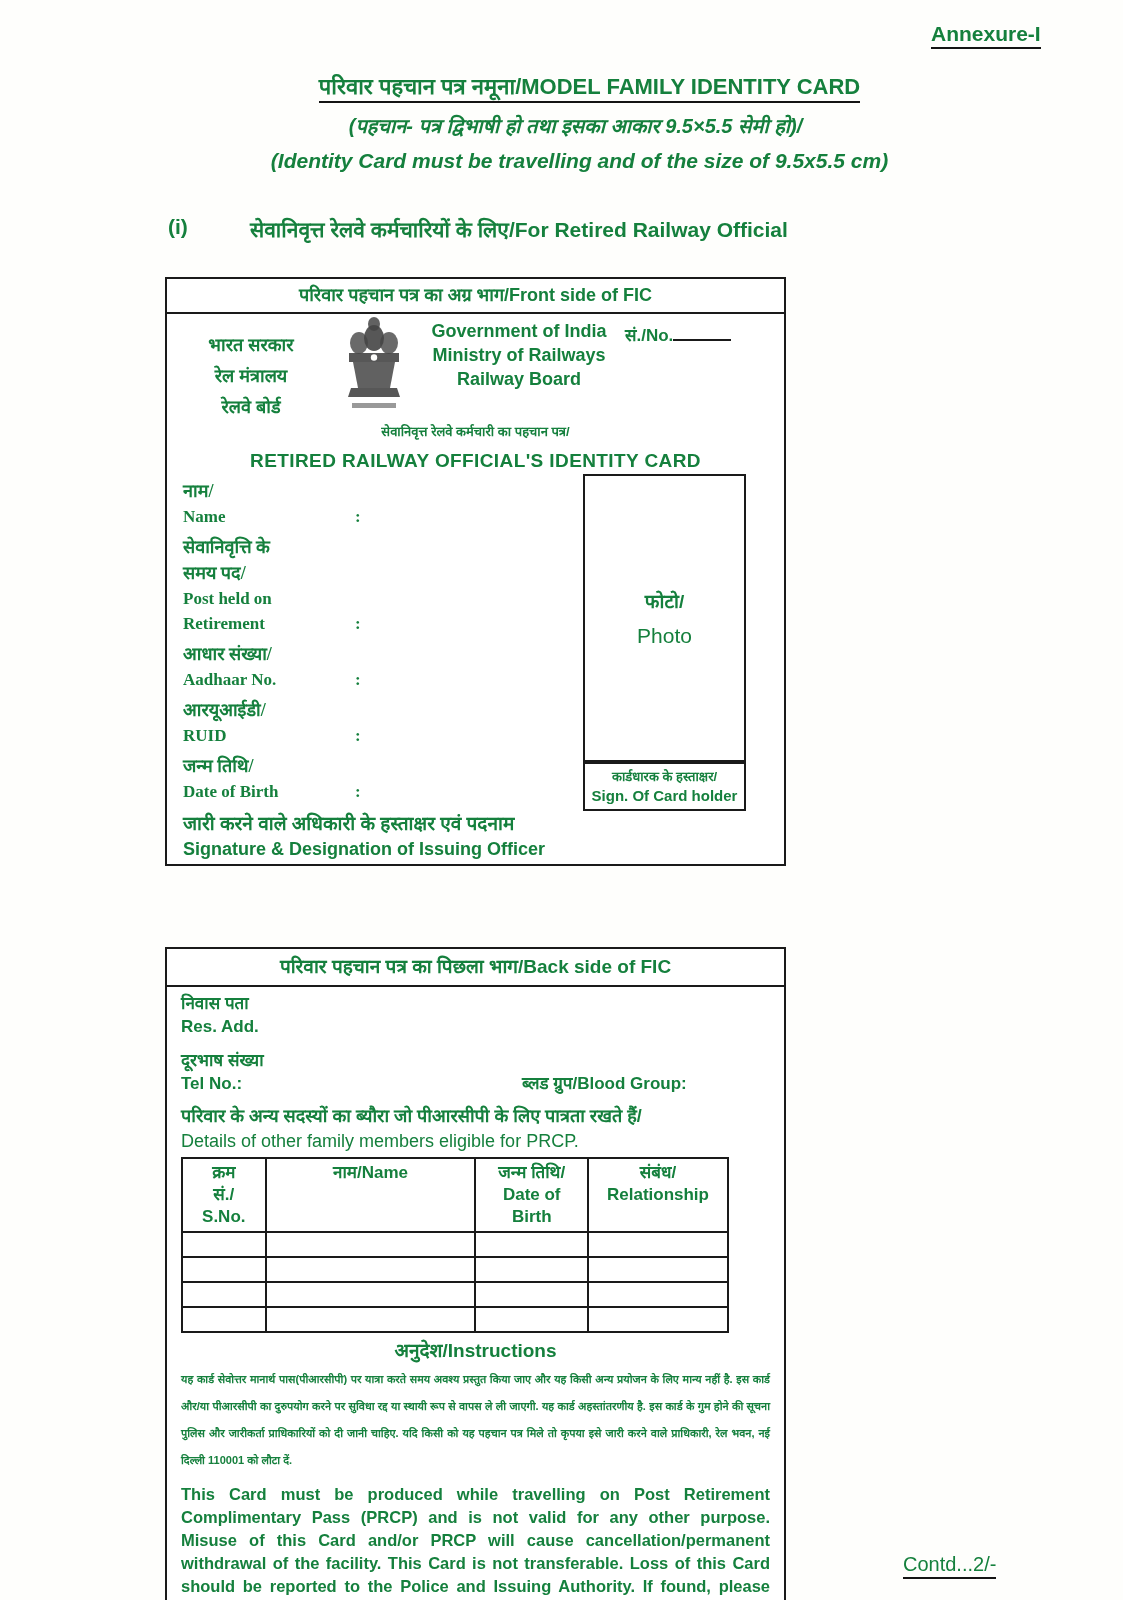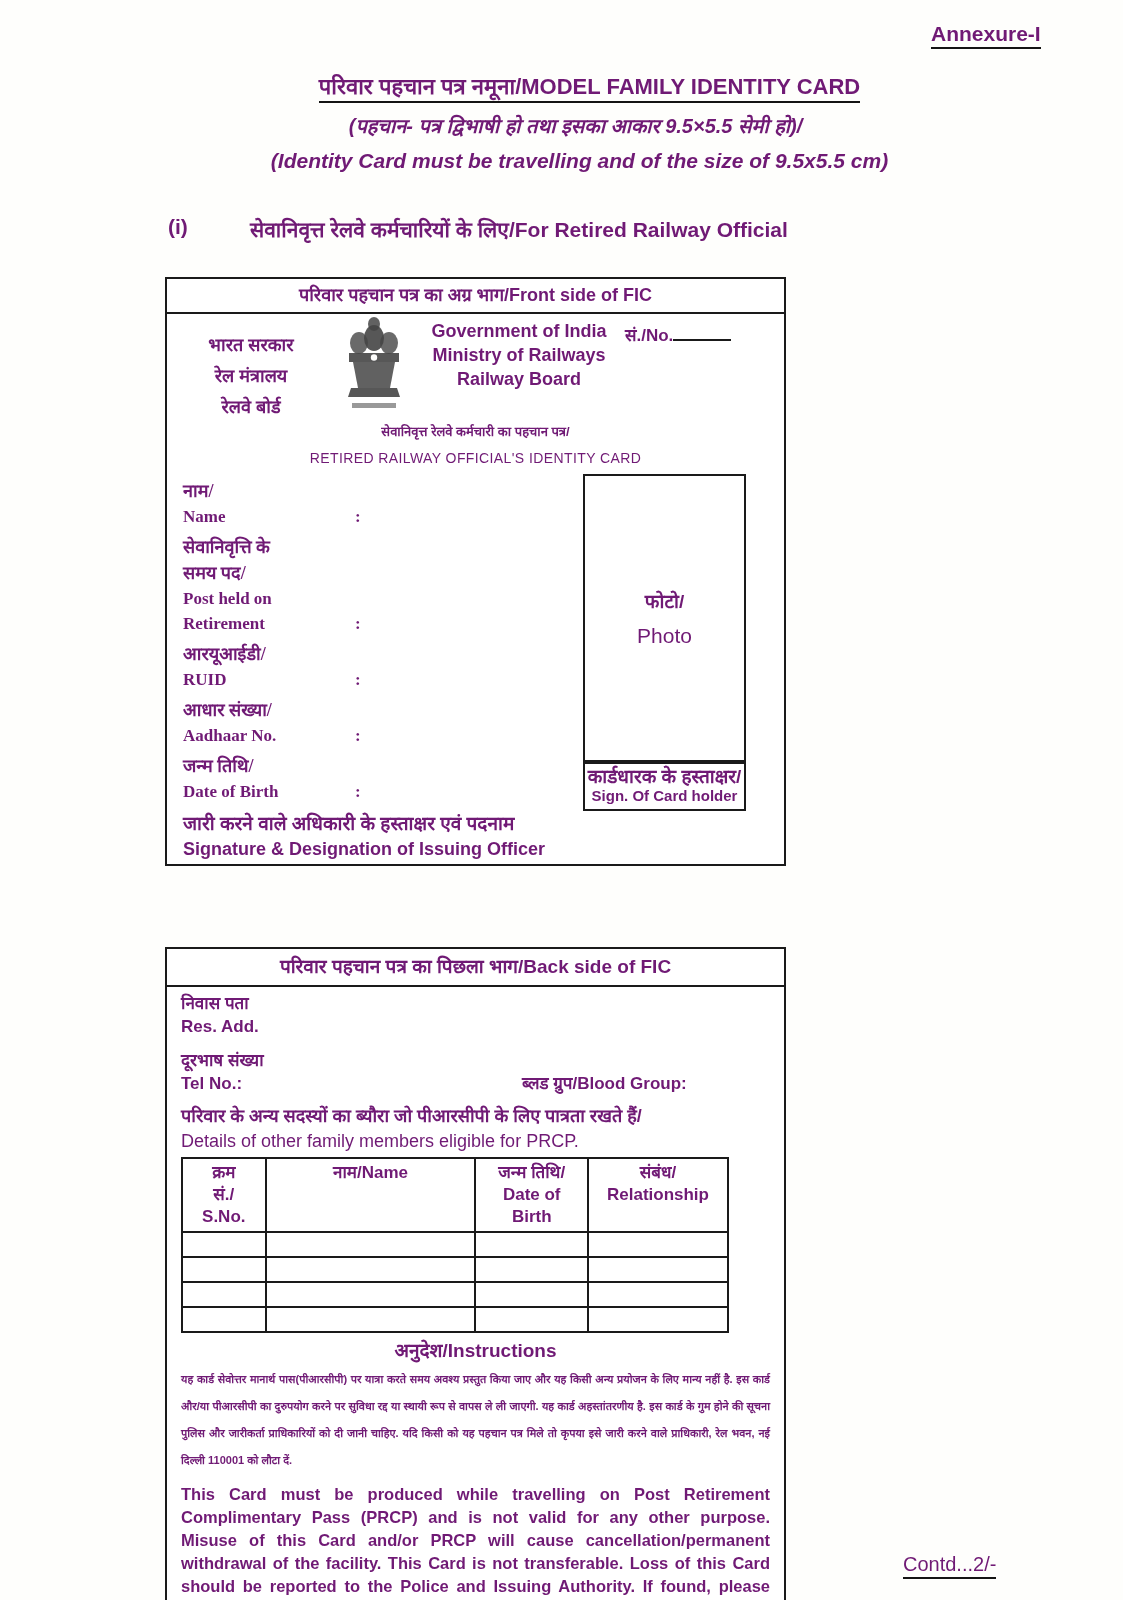--- a/index.html
+++ b/index.html
@@ -2,21 +2,21 @@
 <html><head>
 <meta charset="utf-8">
 <style>
   html,body{margin:0;padding:0;background:#e8e8e4;}
   .page{
     position:relative;
     width:1123px;height:1600px;
     margin:0 auto;
     background:#fefefc;
     font-family:"Liberation Sans",sans-serif;
-    color:#701a75;
+    color:#15803d;
     overflow:hidden;
   }
   
   .annexure{
     position:absolute;top:22px;left:931px;
     font-size:21px;font-weight:bold;
     border-bottom:2px solid #141414;padding-bottom:1px;
   }
   .doc-title{
     position:absolute;top:70px;left:0;width:100%;
@@ -65,39 +65,39 @@
     text-align:center;font-size:18px;font-weight:bold;line-height:24px;
   }
   .serial{position:absolute;left:458px;top:9px;font-size:17px;font-weight:bold;}
   .serial .blank{
     display:inline-block;width:58px;height:15px;
     border-bottom:2px solid #1a1a1a;
   }
   .ftitle-hi{position:absolute;top:108px;left:0;width:100%;text-align:center;
     font-size:13px;font-weight:bold;}
   .ftitle-en{position:absolute;top:136px;left:0;width:100%;text-align:center;
-    font-size:14px;font-weight:normal;letter-spacing:.4px;}
+    font-size:19px;font-weight:bold;letter-spacing:.4px;}
   .fields{position:absolute;left:16px;top:164px;width:398px;}
   .fg{margin-bottom:5px;font-family:Liberation Serif, serif;}
   .f-hi{font-size:18px;font-weight:bold;line-height:26px;}
   .f-en{font-size:17px;font-weight:bold;line-height:25px;}
   .f-lab{display:inline-block;width:172px;}
   .photo-box{
     position:absolute;left:416px;top:160px;width:163px;height:288px;
     border:2px solid #1a1a1a;box-sizing:border-box;
     display:flex;flex-direction:column;align-items:center;justify-content:center;gap:10px;
   }
   .photo-hi{font-size:19px;font-weight:bold;}
   .photo-en{font-size:21px;}
   .sign-box{
     position:absolute;left:416px;top:448px;width:163px;height:49px;
     border:2px solid #1a1a1a;box-sizing:border-box;
     text-align:center;padding-top:3px;
   }
-  .sign-hi{font-size:19px;font-weight:bold;line-height:19px;}
+  .sign-hi{font-size:13px;font-weight:bold;line-height:19px;}
   .sign-en{font-size:15px;font-weight:bold;line-height:20px;}
   .issuer{position:absolute;left:16px;top:496px;}
   .issuer-hi{font-size:19px;font-weight:bold;line-height:27px;}
   .issuer-en{font-size:18px;font-weight:bold;line-height:25px;}
   
   .back{top:947px;min-height:613px;box-sizing:border-box;width:621px;}
   .back .card-header{height:36px;line-height:36px;font-size:19px;}
   .back-body{padding:5px 14px 8px 14px;position:relative;}
   .res-hi,.res-en{font-size:17px;font-weight:bold;line-height:23px;}
   .tel-hi{font-size:17px;font-weight:bold;line-height:23px;margin-top:11px;}
@@ -180,26 +180,26 @@
           <div class="f-hi">नाम/</div>
           <div class="f-en"><span class="f-lab">Name</span><span>:</span></div>
         </div>
         <div class="fg">
           <div class="f-hi">सेवानिवृत्ति के</div>
           <div class="f-hi">समय पद/</div>
           <div class="f-en">Post held on</div>
           <div class="f-en"><span class="f-lab">Retirement</span><span>:</span></div>
         </div>
         <div class="fg">
+          <div class="f-hi">आधार संख्या/</div>
+          <div class="f-en"><span class="f-lab">Aadhaar No.</span><span>:</span></div>
+        </div>
+        <div class="fg">
           <div class="f-hi">आरयूआईडी/</div>
           <div class="f-en"><span class="f-lab">RUID</span><span>:</span></div>
-        </div>
-        <div class="fg">
-          <div class="f-hi">आधार संख्या/</div>
-          <div class="f-en"><span class="f-lab">Aadhaar No.</span><span>:</span></div>
         </div>
         <div class="fg">
           <div class="f-hi">जन्म तिथि/</div>
           <div class="f-en"><span class="f-lab">Date of Birth</span><span>:</span></div>
         </div>
       </div>
 
       <div class="photo-box">
         <div class="photo-hi">फोटो/</div>
         <div class="photo-en">Photo</div>

